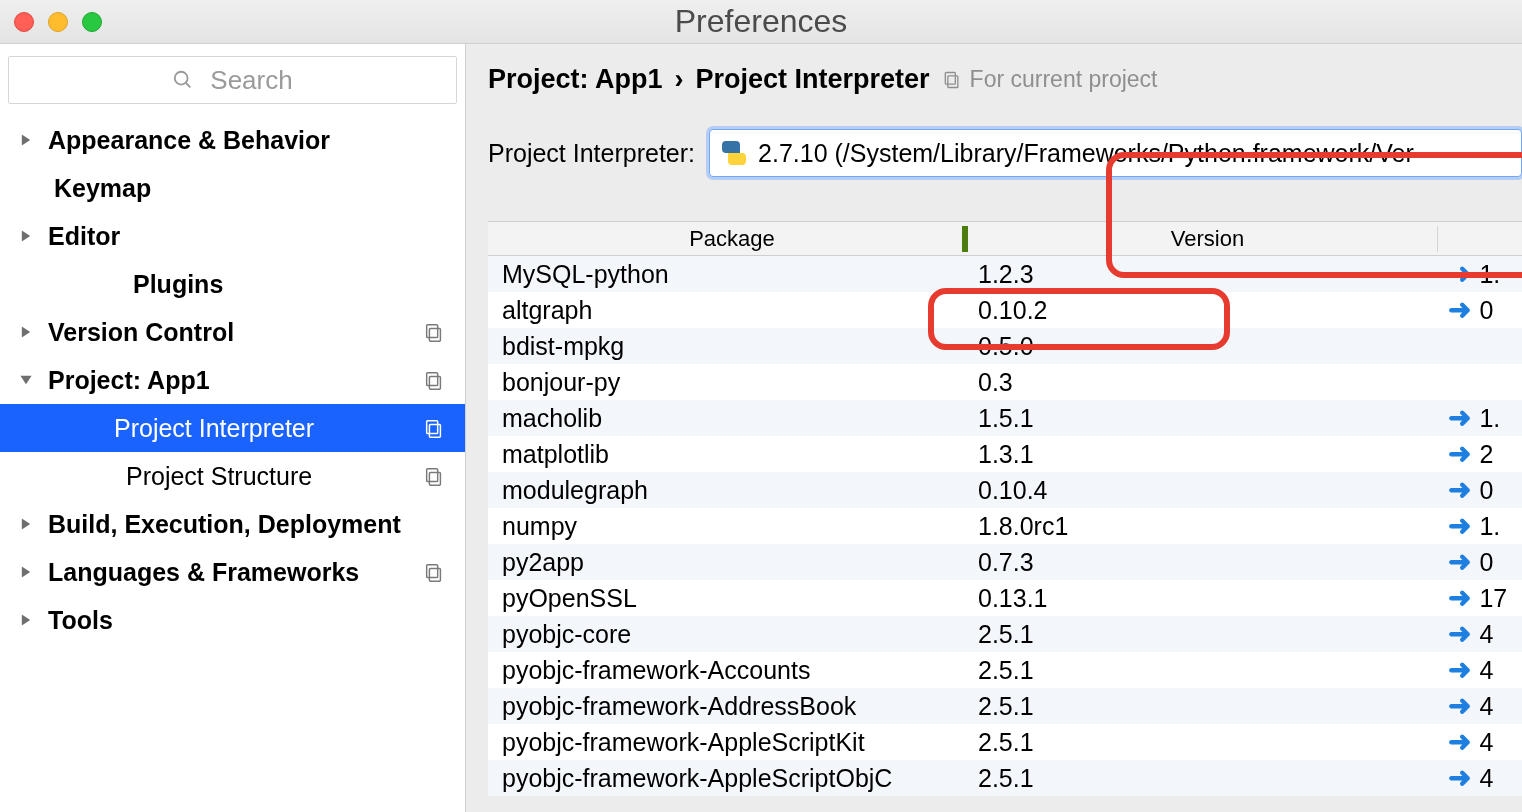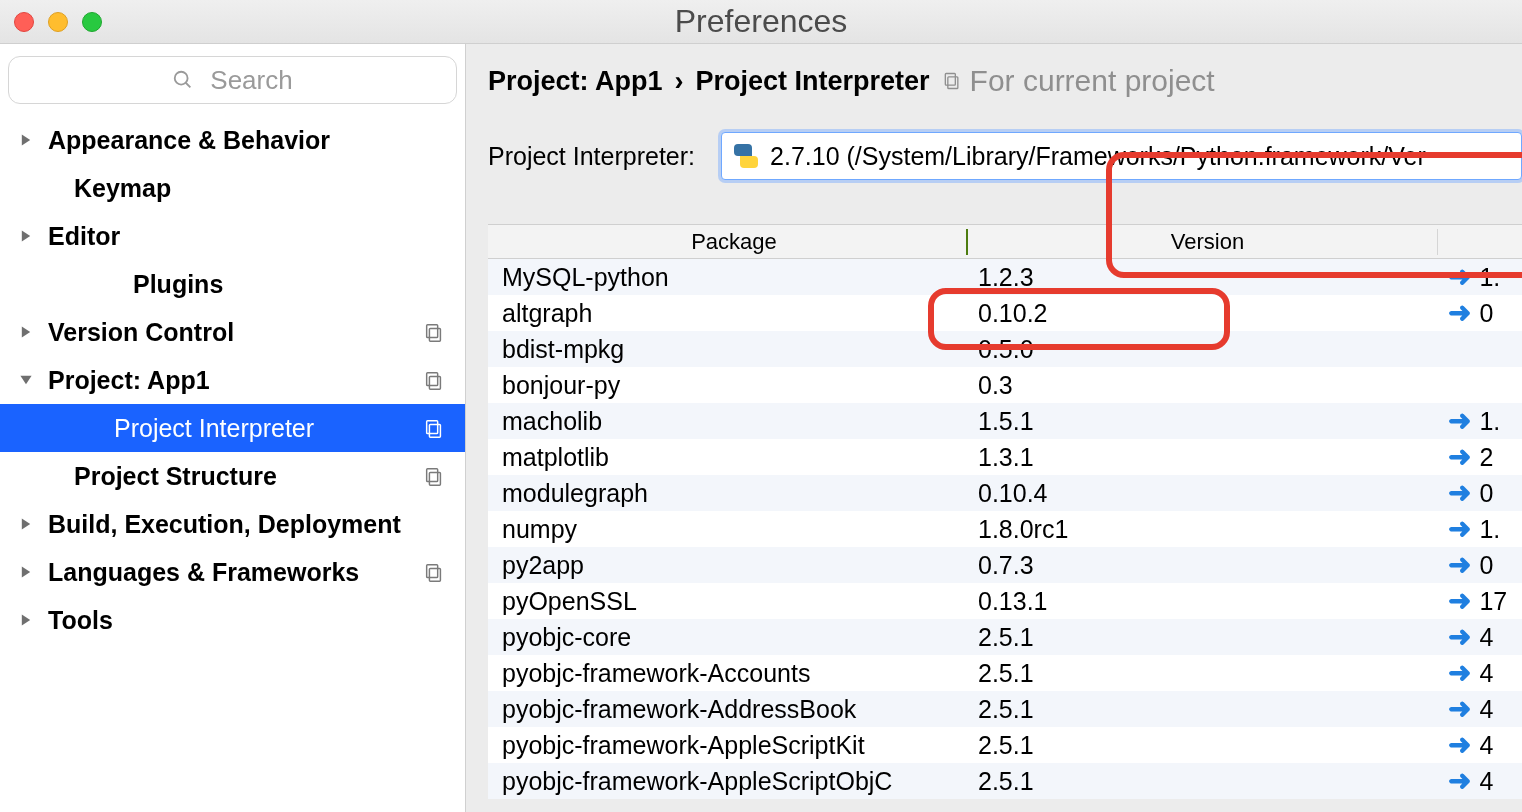--- a/index.html
+++ b/index.html
@@ -37,21 +37,21 @@
     width: 466px;
     background: #fff;
     border-right: 1px solid #d0d0d0;
     display:flex; flex-direction:column;
   }
   .search-wrap {
     padding: 12px 8px 8px 8px;
   }
   .search-field {
     display:flex; align-items:center; justify-content:center;
-    border:1px solid #d6d6d6; border-radius:12px;
+    border:1px solid #d6d6d6; border-radius:2px;
     height:48px; color:#9a9a9a; font-size:26px;
     gap:16px;
   }
   .search-field svg { width:22px; height:22px; fill:none; stroke:#9a9a9a; stroke-width:2;}
   .nav { padding-top: 4px; }
   .nav-row {
     display:flex; align-items:center;
     height:48px;
     padding-left: 18px;
     font-size:25px;
@@ -79,27 +79,27 @@
   .main {
     flex:1; background:#ececec; position:relative; overflow:hidden;
   }
   .breadcrumb {
     display:flex; align-items:center; gap:12px;
     padding: 20px 0 0 22px; font-size:27px;
   }
   .bc-strong { font-weight:700; color:#000;}
   .bc-sep { font-weight:700; color:#000;}
   .bc-curr { font-weight:700; color:#000;}
-  .bc-sub { color:#8f8f8f; font-size:30px; display:flex; align-items:center; gap:8px;}
+  .bc-sub { color:#8f8f8f; font-size:23px; display:flex; align-items:center; gap:8px;}
   .bc-sub svg { width:20px; height:20px; stroke:#8f8f8f; fill:none; stroke-width:1.6;}
 
   .interp-row {
     display:flex; align-items:center;
     padding: 34px 0 0 22px;
-    font-size:25px; color:#000;gap:12px;
+    font-size:25px; color:#000;
   }
   .interp-label { margin-right: 14px;}
   .interp-field {
     flex:1; height:48px;
     border:1px solid #6fa8ff;
     box-shadow: 0 0 0 3px rgba(120,170,255,.45);
     border-radius:4px;
     background:#fff;
     display:flex; align-items:center;
     padding:4px 10px; gap:10px;
@@ -116,21 +116,21 @@
     margin-top: 44px;
     margin-left: 22px;
     border-top:1px solid #cfcfcf;
     font-size:25px;
   }
   .thead {
     display:flex; height:34px; align-items:center;
     background:#f3f3f3; border-bottom:1px solid #cfcfcf;
     color:#000; font-size:22px;
   }
-  .col-package { width:480px; padding-left:14px; border-right:2px solid #4d7c0f;}
+  .col-package { width:480px; padding-left:14px; border-right:6px solid #4d7c0f;}
   .col-version { width:470px; padding-left:10px; border-right:1px solid #d5d5d5;}
   .col-latest { flex:1; padding-left:10px;}
   .thead .col-package, .thead .col-version, .thead .col-latest { text-align:center;}
 
   .tbody .trow {
     display:flex; height:36px; align-items:center;
     background:#fff;
   }
   .tbody .trow:nth-child(odd) { background:#f3f6fb; }
   .tbody .trow .col-package { border-right:none;}
@@ -171,21 +171,21 @@
     </div>
     <div class="nav" id="nav">
         <div class="nav-row bold">
           <span class="disclosure">
             <svg viewBox="0 0 10 10">
               <polygon points="2,1 8,5 2,9"></polygon>
             </svg>
           </span>
           <span>Appearance &amp; Behavior</span>
         </div>
-        <div class="nav-row bold" style="padding-left: 44px;">
+        <div class="nav-row bold" style="padding-left: 24px;">
           <span class="disclosure blank">
             <svg viewBox="0 0 10 10"></svg>
           </span>
           <span>Keymap</span>
         </div>
         <div class="nav-row bold">
           <span class="disclosure">
             <svg viewBox="0 0 10 10">
               <polygon points="2,1 8,5 2,9"></polygon>
             </svg>
@@ -225,21 +225,21 @@
         <div class="nav-row selected" style="padding-left: 84px;">
           <span class="disclosure blank">
             <svg viewBox="0 0 10 10"></svg>
           </span>
           <span>Project Interpreter</span>
           <span class="copy-icon"><svg viewBox="0 0 24 24">
               <rect x="7" y="7" width="12" height="14" rx="1"></rect>
               <rect x="4" y="3" width="12" height="14" rx="1"></rect>
             </svg></span>
         </div>
-        <div class="nav-row" style="padding-left: 44px; font-weight: bold;">
+        <div class="nav-row" style="padding-left: 96px;">
           <span class="disclosure blank">
             <svg viewBox="0 0 10 10"></svg>
           </span>
           <span>Project Structure</span>
           <span class="copy-icon"><svg viewBox="0 0 24 24">
               <rect x="7" y="7" width="12" height="14" rx="1"></rect>
               <rect x="4" y="3" width="12" height="14" rx="1"></rect>
             </svg></span>
         </div>
         <div class="nav-row bold">

